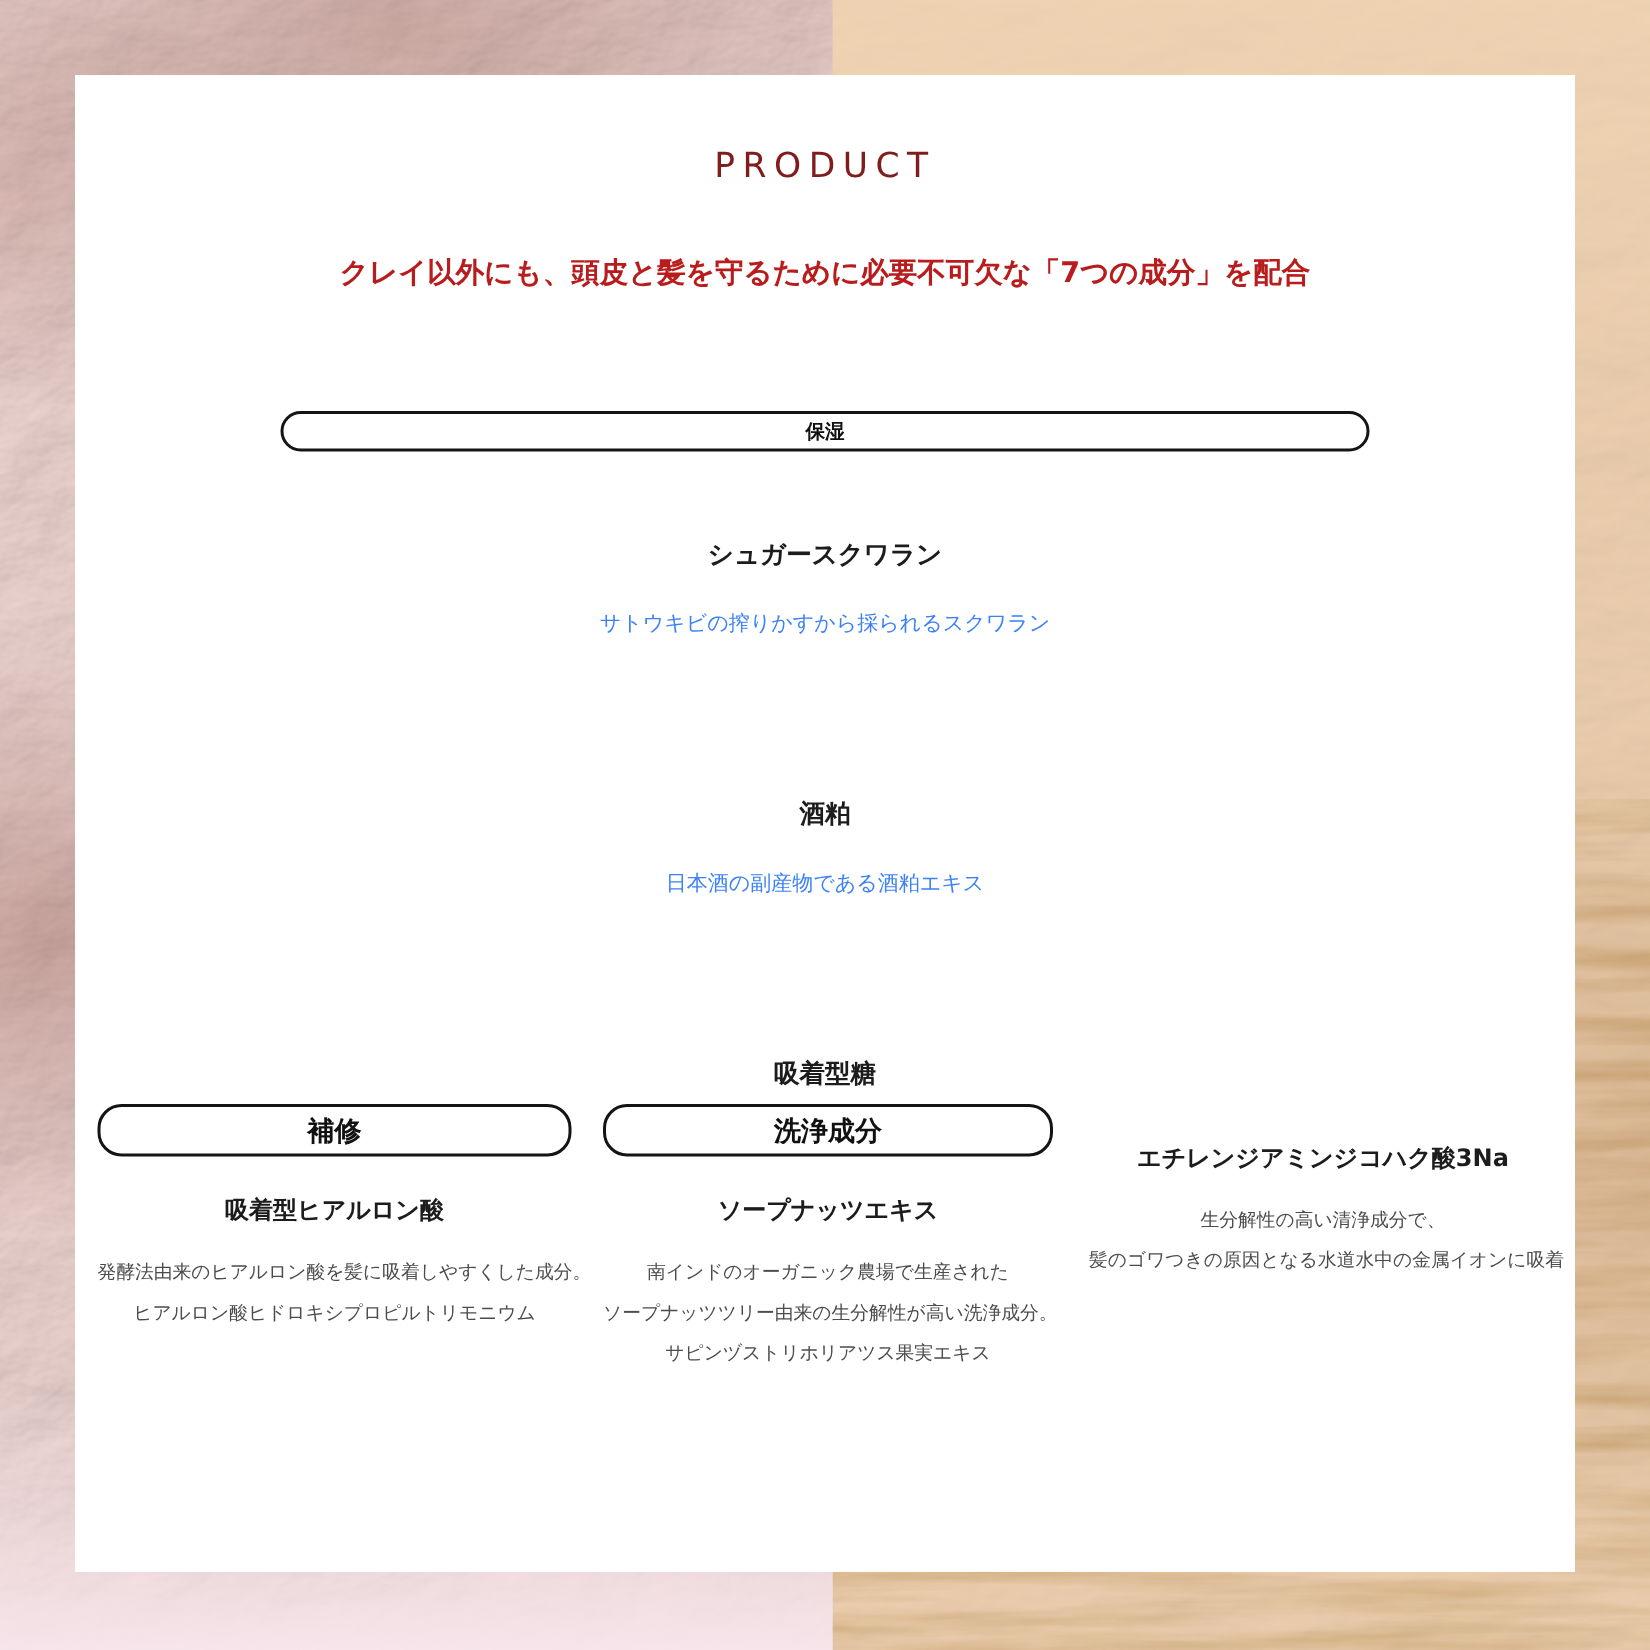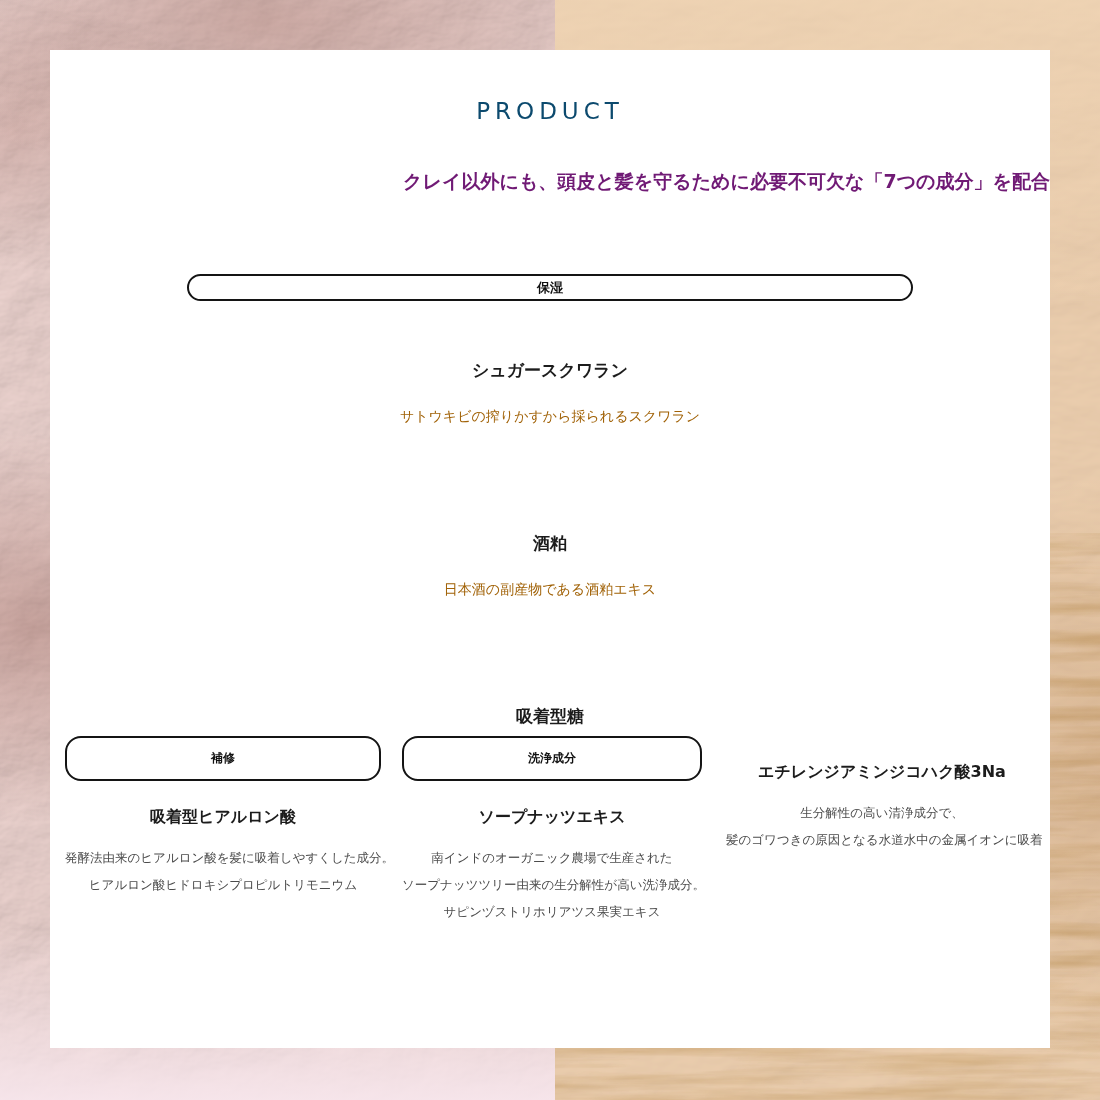--- a/index.html
+++ b/index.html
@@ -27,48 +27,48 @@
       radial-gradient(260px 420px at 100% 70%, rgba(146,90,40,0.18), rgba(146,90,40,0) 70%);
   }
 
   .card {
     position:absolute; left:50px; top:50px; width:1000px; height:998px;
     background:#ffffff;
   }
 
   .product-title {
     position:absolute; top:48px; left:0; width:100%; text-align:center;
-    font-size:23px; font-weight:400; letter-spacing:5px; color:#0c4a6e;
+    font-size:23px; font-weight:400; letter-spacing:5px; color:#7f1d1d;
   }
   .subtitle {
-    position:absolute; top:119px; left:0; width:100%; text-align:right;
-    font-size:19px; font-weight:700; color:#701a75; white-space:nowrap;
+    position:absolute; top:119px; left:0; width:100%; text-align:center;
+    font-size:19px; font-weight:700; color:#b91c1c; white-space:nowrap;
   }
 
   .badge {
     border:2px solid #141414; border-radius:16px; background:#ffffff;
     display:flex; align-items:center; justify-content:center;
     font-weight:700; color:#111111;
   }
   .badge-wide { position:absolute; top:224px; left:137px; width:726px; height:27px; font-size:13px; }
 
   .m-grid {
     position:absolute; top:308px; left:137px; width:726px;
     display:grid; grid-template-columns:1fr;
   }
   .m-cell { text-align:center; }
   .m-cell .name { font-size:17px; font-weight:700; color:#1c1c1c; line-height:24px; }
-  .m-cell .desc { margin-top:24px; font-size:14px; color:#a16207; line-height:20px; white-space:nowrap; }
+  .m-cell .desc { margin-top:24px; font-size:14px; color:#3b82f6; line-height:20px; white-space:nowrap; }
   .m-cell.row2 { margin-top:105px; }
 
   .b-col { position:absolute; top:686px; text-align:center; }
   .b-col-0 { left:15px;  width:316px; }
   .b-col-1 { left:352px; width:300px; }
   .b-col-2 { left:676px; width:312px; }
-  .b-badge { height:45px; font-size:12px; width:100%; }
+  .b-badge { height:35px; font-size:18px; width:100%; }
   .b-name  { margin-top:25px; font-size:16px; font-weight:700; color:#1c1c1c; line-height:22px; white-space:nowrap; }
   .b-desc  { margin-top:16px; font-size:12.5px; color:#4c4c4c; line-height:27px; }
   .b-desc .line { display:block; white-space:nowrap; }
 </style>
 </head>
 <body>
 
 <div class="bg bg-left">
   <svg width="556" height="1100" xmlns="http://www.w3.org/2000/svg">
     <defs>

